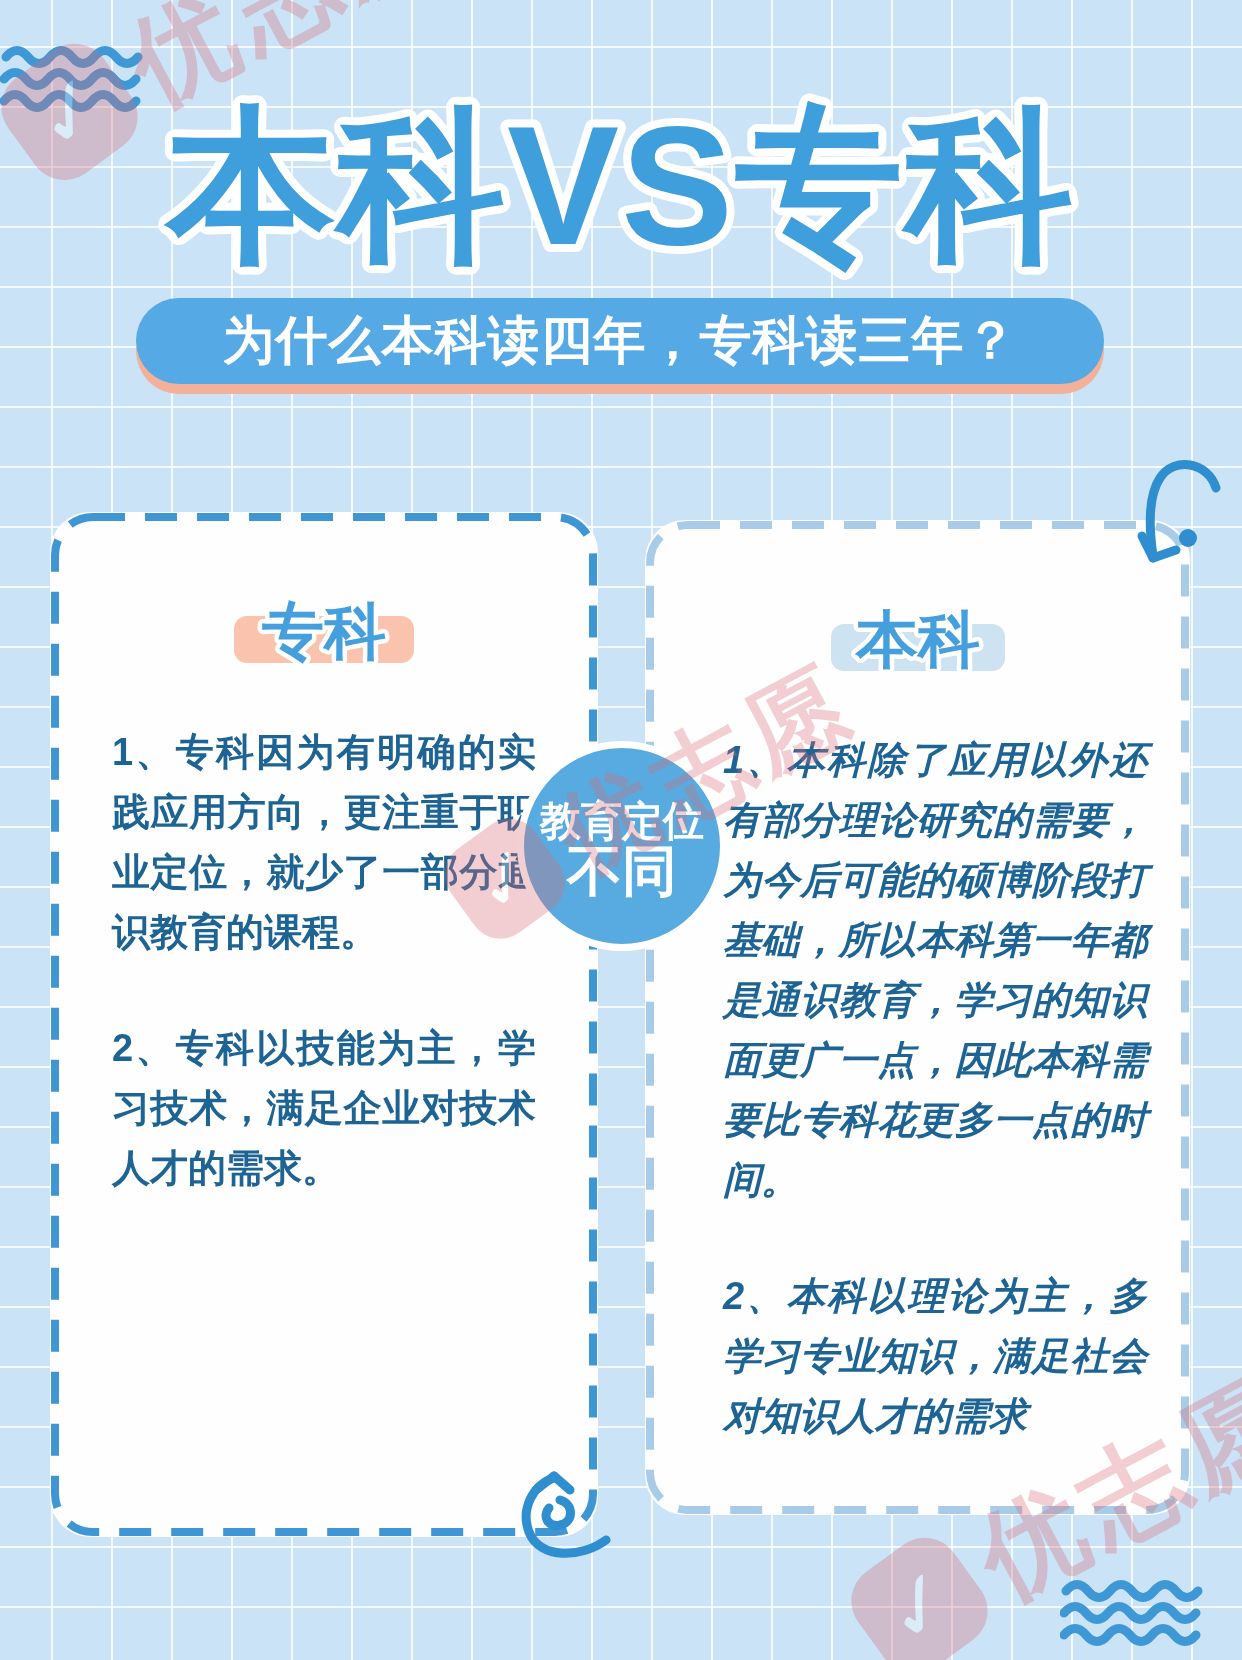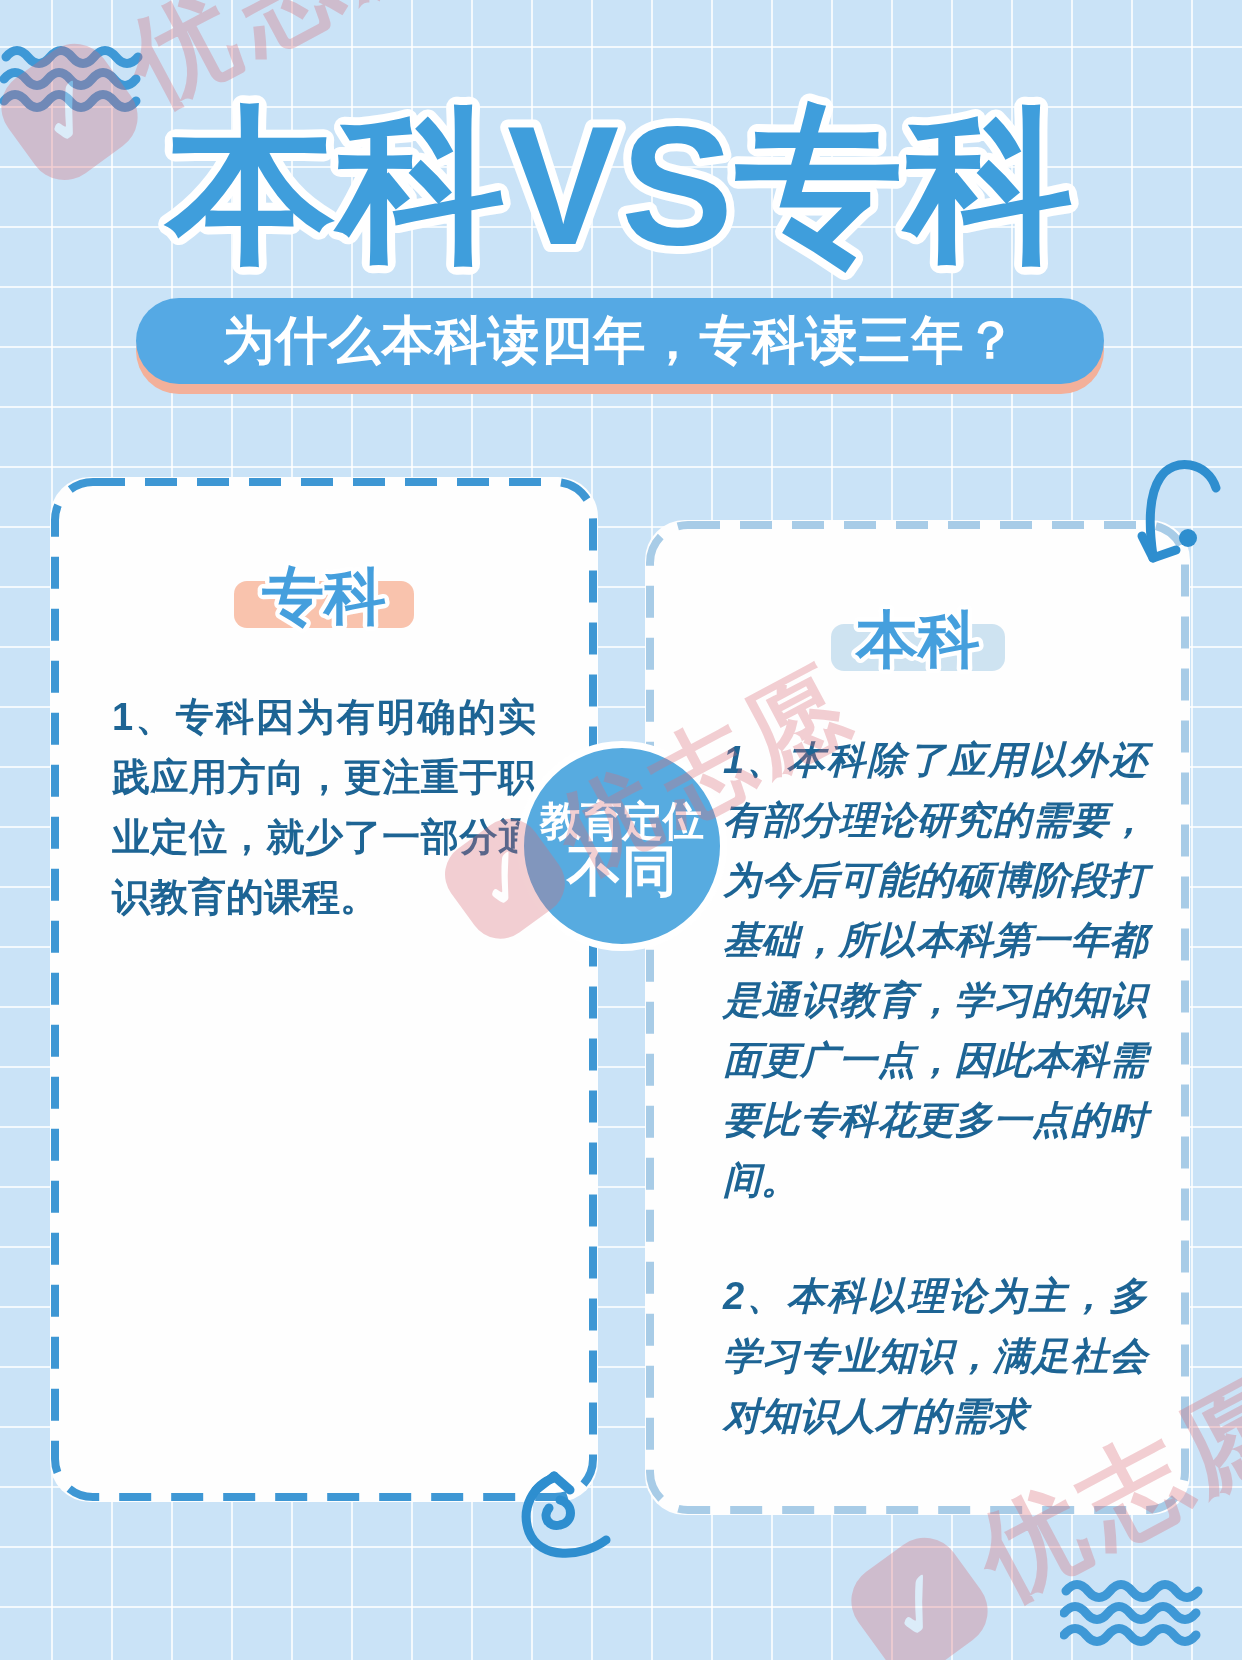--- a/index.html
+++ b/index.html
@@ -29,21 +29,21 @@
     position:absolute;left:136px;top:298px;width:968px;height:86px;
     background:#55a9e4;border-radius:60px;
     box-shadow:0 10px 0 #f3b09a;
     display:flex;align-items:center;justify-content:center;
     z-index:5;
   }
   .subtitle span{color:#ffffff;font-size:52px;font-weight:bold;letter-spacing:1px;}
 
   
   .card{position:absolute;background:#fefefe;border-radius:40px;}
-  .card-left{left:50px;top:477px;width:548px;height:1025px;}
+  .card-left{left:50px;top:512px;width:548px;height:1025px;}
   .card-right{left:645px;top:520px;width:545px;height:995px;}
   .card-border{position:absolute;left:0;top:0;width:100%;height:100%;pointer-events:none;}
   .card-header-svg{display:block;margin-top:44px;}
   .card-body{position:relative;z-index:2;}
   .card-left  .card-body{margin:46px 0 0 62px;width:424px;}
   .card-right .card-body{margin:46px 0 0 78px;width:424px;font-style:italic;}
   .body-text{
     margin:0 0 56px 0;
     font-size:38px;line-height:60px;
     font-weight:600;color:#1d6494;
@@ -119,20 +119,21 @@
   <section class="card card-left">
     <svg class="card-border" viewBox="0 0 548 1025">
       <rect x="5" y="5" width="538" height="1015" rx="38" fill="none" stroke="#3e97d4" stroke-width="8" stroke-dasharray="32 20" stroke-linecap="butt"></rect>
     </svg>
     <svg class="card-header-svg" width="548" height="120" viewBox="0 0 548 120">
       <rect x="184" y="60" width="180" height="47" rx="13" fill="#f9c3ad"></rect>
       <text x="274" y="97" text-anchor="middle" font-size="62" font-weight="bold" font-family="Liberation Sans, DejaVu Sans, sans-serif" fill="#459fdd" stroke="#ffffff" stroke-width="9" stroke-linejoin="round" paint-order="stroke">专科</text>
     </svg>
     <div class="card-body">
       <p class="body-text">1、专科因为有明确的实践应用方向，更注重于职业定位，就少了一部分通识教育的课程。</p>
+      <p class="body-text">2、专科以技能为主，学习技术，满足企业对技术人才的需求。</p>
     </div>
   </section>
 
   <section class="card card-right">
     <svg class="card-border" viewBox="0 0 545 995">
       <rect x="5" y="5" width="535" height="985" rx="38" fill="none" stroke="#a8cce7" stroke-width="8" stroke-dasharray="32 20" stroke-linecap="butt"></rect>
     </svg>
     <svg class="card-header-svg" width="545" height="120" viewBox="0 0 545 120">
       <rect x="186" y="60" width="174" height="47" rx="13" fill="#cee3f1"></rect>
       <text x="273" y="97" text-anchor="middle" font-size="62" font-weight="bold" font-family="Liberation Sans, DejaVu Sans, sans-serif" fill="#459fdd" stroke="#ffffff" stroke-width="9" stroke-linejoin="round" paint-order="stroke">本科</text>

